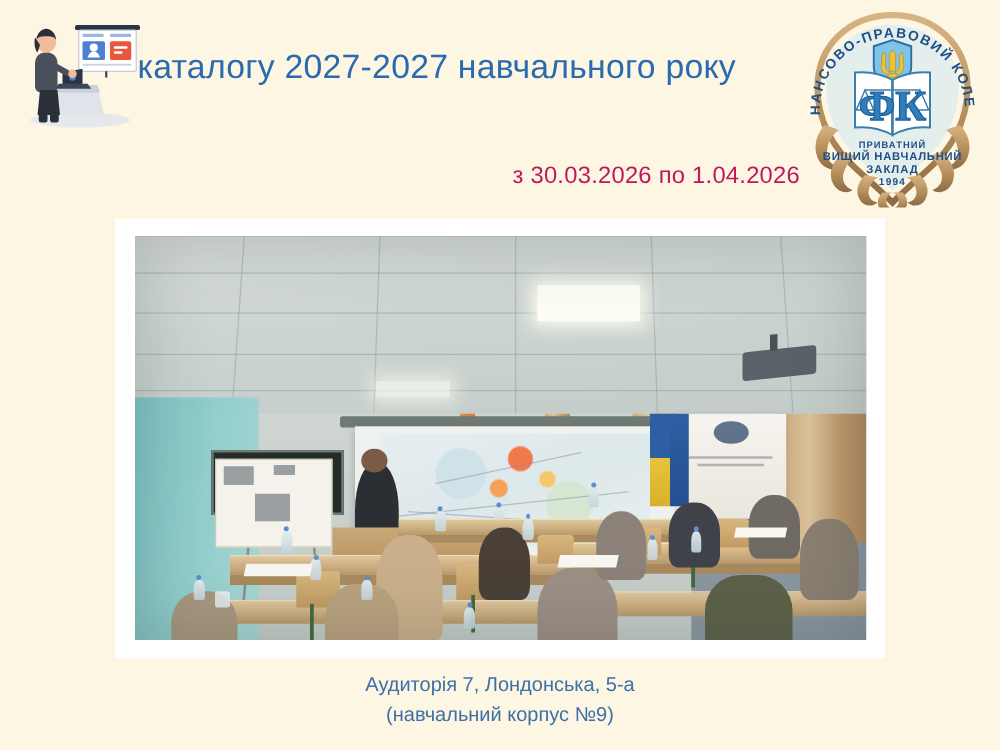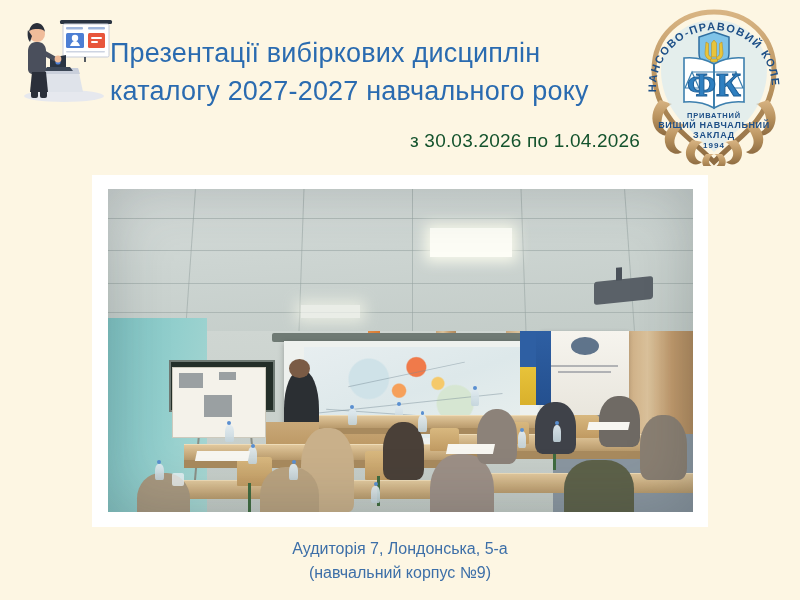--- a/index.html
+++ b/index.html
@@ -38,21 +38,21 @@
     color:#2a6bb0;
     letter-spacing:0.2px;
     white-space:nowrap;
   }
   .date-line {
     position:absolute;
     left:110px; top:130px;
     width:530px;
     text-align:right;
     font-size:19px;
-    color:#14532d;
+    color:#be185d;
     letter-spacing:0.2px;
   }
 
   
   .emblem {
     position:absolute;
     right:12px; top:4px;
     width:148px; height:162px;
   }
 
@@ -276,21 +276,20 @@
       <rect x="26" y="78" width="7" height="8" rx="2" fill="#2a2f3a"></rect>
       <path d="M30 38l14 8-2 4-14-7z" fill="#4a4f5c"></path>
       <circle cx="44" cy="47" r="3.4" fill="#f0bc9a"></circle>
       <circle cx="23" cy="22" r="8" fill="#f0bc9a"></circle>
       <path d="M15 21c0-6 4-10 8-10s8 4 8 10c0-3-3-4-8-4s-8 1-8 4z" fill="#2a2f3a"></path>
       <path d="M14 18c-1 5 0 10 2 12l2-6z" fill="#2a2f3a"></path>
     </svg>
   </div>
 
   <div class="title-block">
-    <div class="title-line">Презентації вибіркових дисциплін</div>
     <div class="title-line">каталогу 2027-2027 навчального року</div>
   </div>
   <div class="date-line">з 30.03.2026 по 1.04.2026</div>
 
   <div class="emblem">
     <svg viewBox="0 0 148 162" width="148" height="162">
       <defs>
         <path id="arcpath" d="M16 84a58 58 0 0 1 116 0" fill="none"></path>
         <radialGradient id="shieldg" cx="50%" cy="35%" r="70%">
           <stop offset="0%" stop-color="#eaf6fb"></stop>

